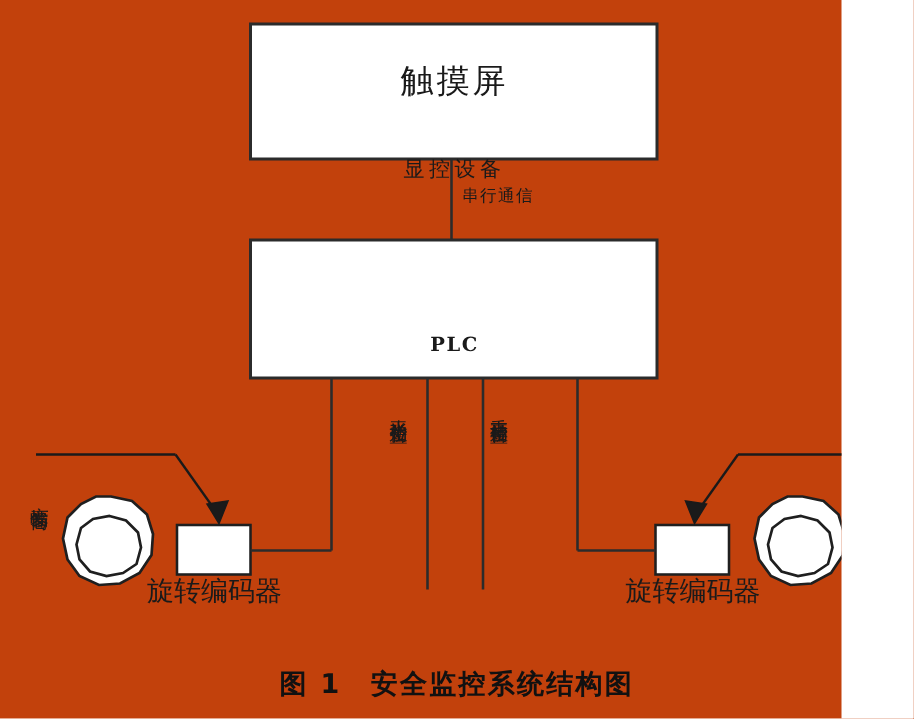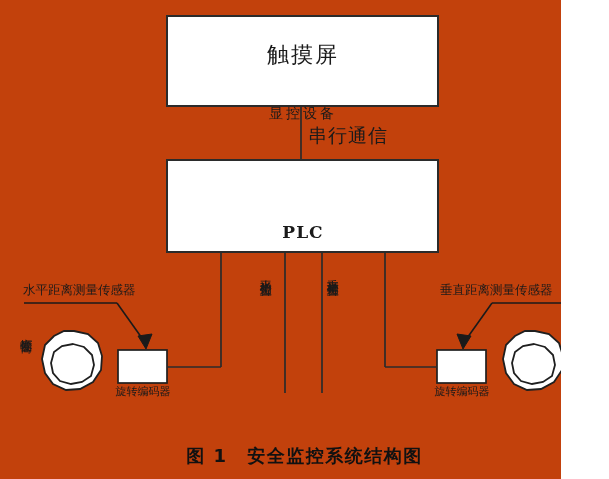--- a/index.html
+++ b/index.html
@@ -75,36 +75,36 @@
   }
   #touch-sub {
     font-size: 14px;
     letter-spacing: 3px;
   }
   #plc-title {
     font-size: 17px;
     letter-spacing: 2px;
   }
   #plc-sub {
-    font-size: 17px;
+    font-size: 13px;
     font-weight: bold;
     letter-spacing: 1px;
     font-family: "DejaVu Serif", "Liberation Serif", serif;
   }
   #serial-label {
-    font-size: 19px;
+    font-size: 11px;
     letter-spacing: 1px;
     font-family: Liberation Serif, serif;
   }
   .sensor-label {
     font-size: 12.5px;
     letter-spacing: 0px;
   }
   .encoder-label {
-    font-size: 11px;
+    font-size: 18px;
     letter-spacing: 0px;
   }
   .drum-label {
     font-size: 12.5px;
   }
   .trunk-label {
     font-size: 12px;
   }
   #caption {
     position: absolute;
@@ -158,23 +158,21 @@
 
   </svg>
 
   <div class="lbl lbl-center" id="touch-title" style="left:303px; top:44px;">触摸屏</div>
   <div class="lbl lbl-center" id="touch-sub" style="left:303px; top:86px;margin-top:20px;">显控设备</div>
 
   <div class="lbl" id="serial-label" style="left:308px; top:126px;">串行通信</div>
 
   <div class="lbl lbl-center" id="plc-sub" style="left:303px; top:224px;">PLC</div>
 
-  <div class="lbl sensor-label" style="left:23px; top:284px;">水平距离测量传感器</div>
 
-  <div class="lbl sensor-label" style="left:440px; top:284px;">垂直距离测量传感器</div>
 
   <div class="lbl lbl-center encoder-label" style="left:143px; top:386px;">旋转编码器</div>
   <div class="lbl lbl-center encoder-label" style="left:462px; top:386px;">旋转编码器</div>
 
   <div class="vert trunk-label" style="left:259px; top:270px;">水平初始位置</div>
   <div class="vert trunk-label" style="left:326px; top:270px;">垂直初始位置</div>
 
   <div class="vert drum-label" style="left:20px; top:328px;">变幅卷筒</div>
   <div class="vert drum-label" style="left:564px; top:328px;">起升卷筒</div>
 

